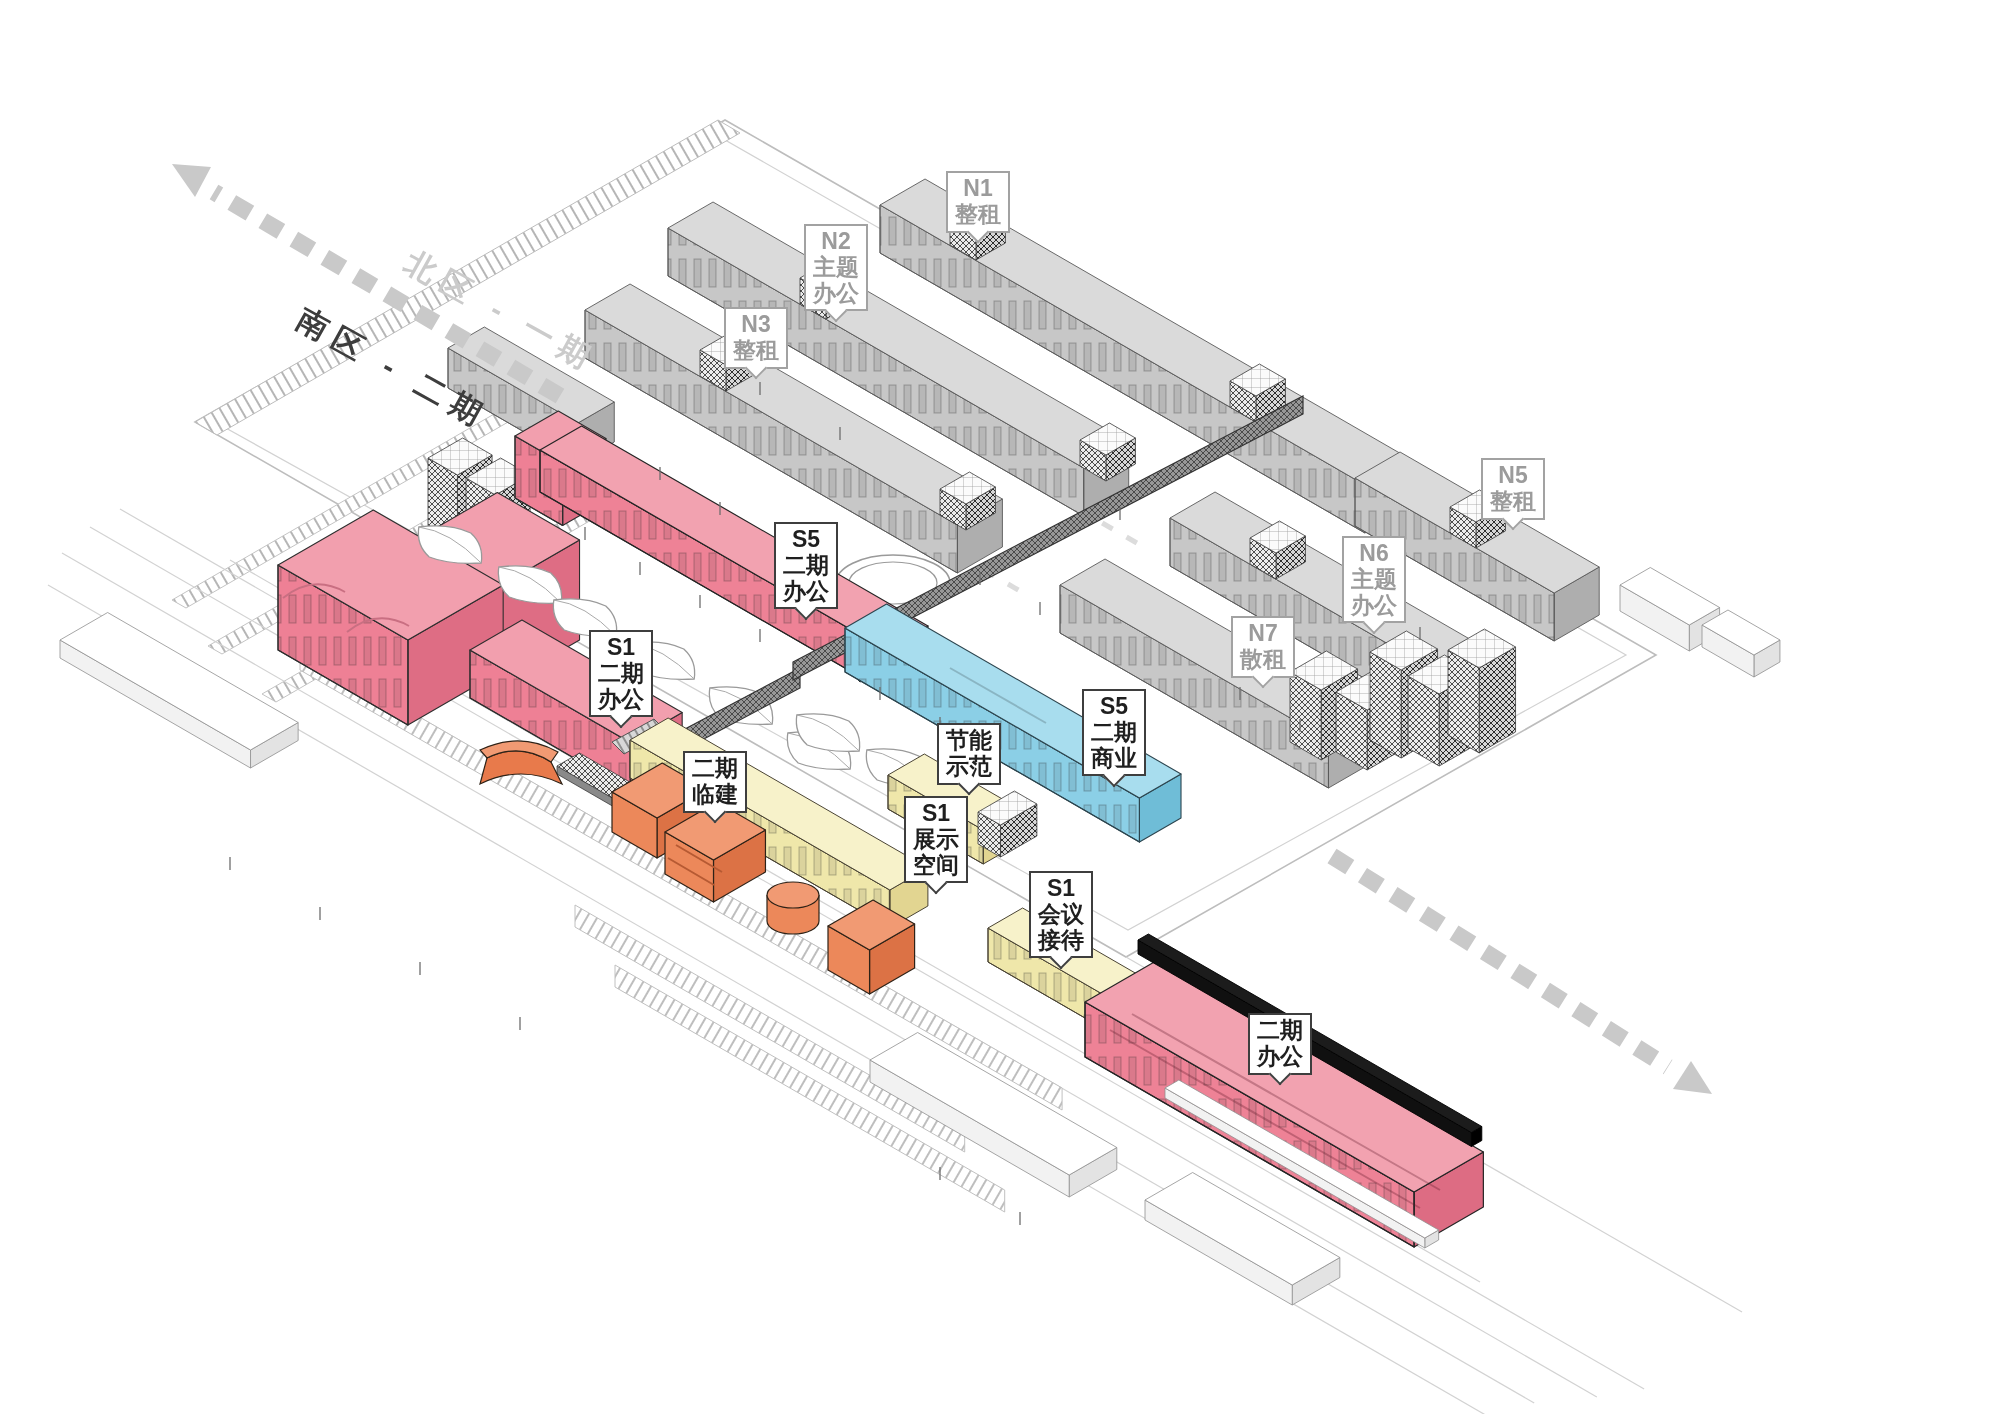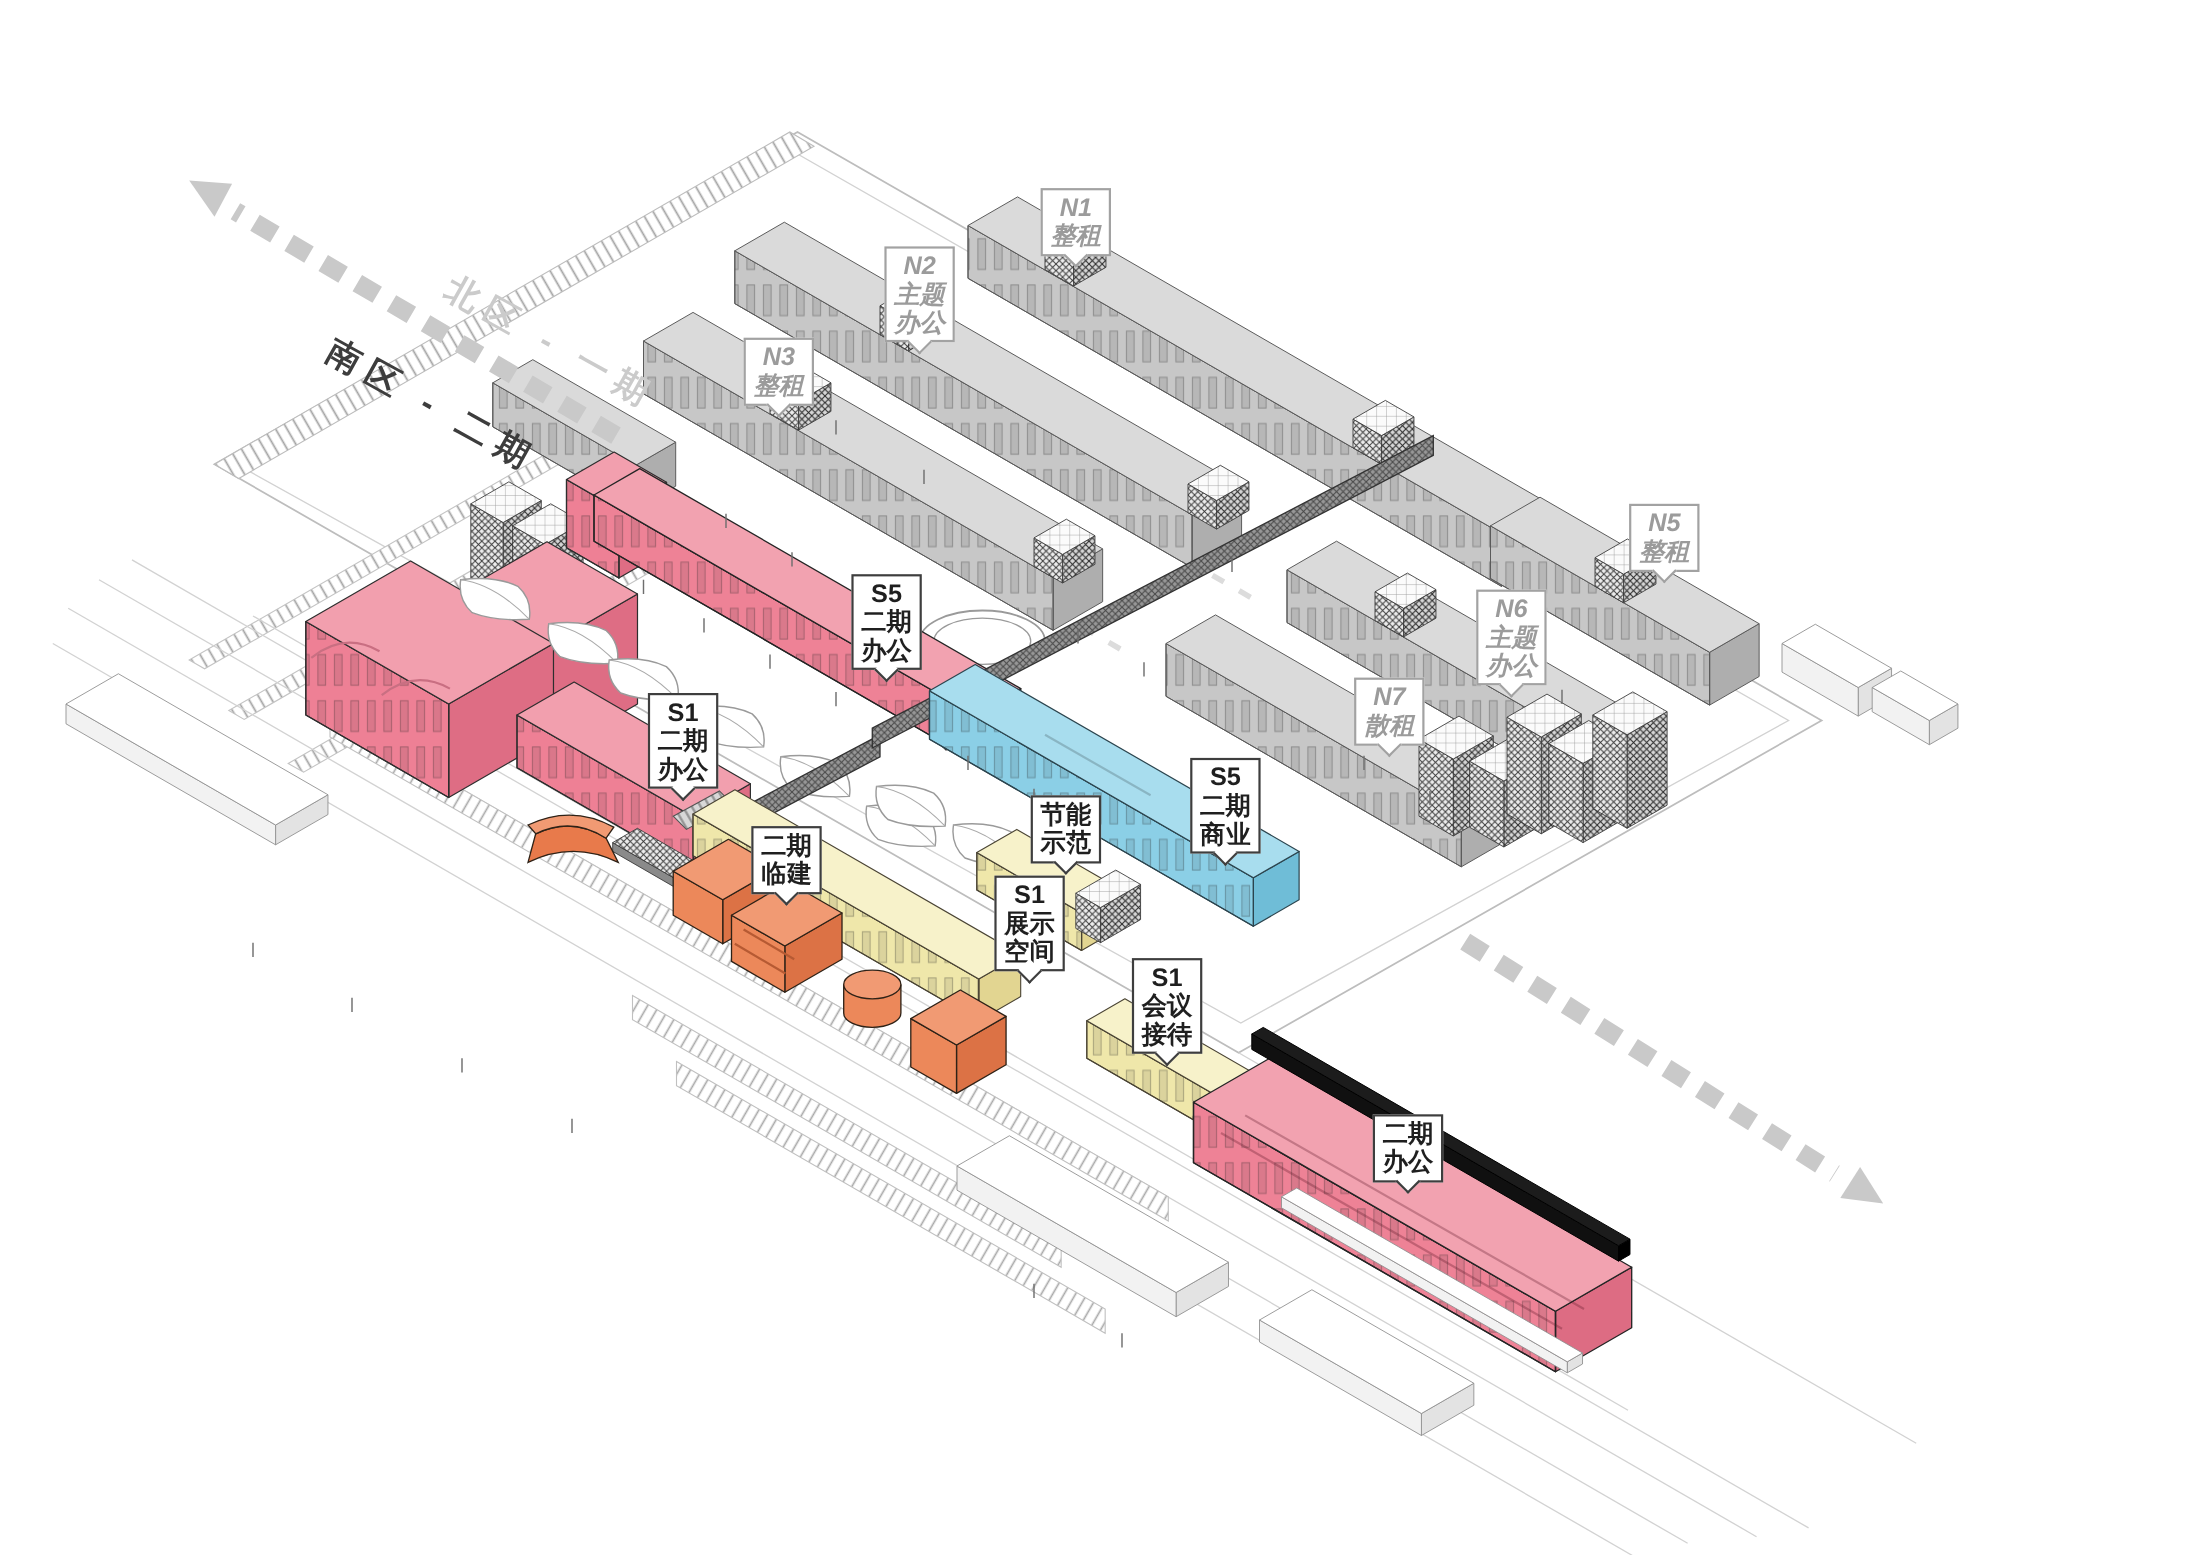--- a/index.html
+++ b/index.html
@@ -22,21 +22,21 @@
   .gline2{stroke:#d2d2d2;stroke-width:1.2;fill:none}
   .memb{fill:#ffffff;stroke:#9a9a9a;stroke-width:1.3}
   .pole{stroke:#6e6e6e;stroke-width:1.3}
   
   .callout{position:absolute;background:#fff;border:2.5px solid #3e3e3e;padding:3px 7px;
            text-align:center;font-size:23px;font-weight:700;line-height:1.12;color:#1f1f1f;
            white-space:nowrap;min-width:40px;}
   .callout .tail{position:absolute;left:50%;bottom:-9.5px;width:14px;height:14px;background:#fff;
            border-right:2.5px solid #3e3e3e;border-bottom:2.5px solid #3e3e3e;
            transform:translateX(-50%) rotate(45deg);}
-  .callout.gray{border-color:#a2a2a2;color:#9b9b9b;font-style:italic;}
+  .callout.gray{border-color:#a2a2a2;color:#9b9b9b;}
   .callout.gray .tail{border-right-color:#a2a2a2;border-bottom-color:#a2a2a2;}
   .axisText{position:absolute;font-size:31px;font-weight:700;letter-spacing:9px;white-space:nowrap;}
   .axisText.north{color:#cbcbcb;}
   .axisText.south{color:#3d3d3d;}
 </style>
 </head>
 <body>
 
 <div id="stage">
 
@@ -392,21 +392,21 @@
     <div>N1</div>
     <div>整租</div>
     <span class="tail"></span>
   </div>
   <div class="callout gray" style="left:804px;top:224px">
     <div>N2</div>
     <div>主题</div>
     <div>办公</div>
     <span class="tail"></span>
   </div>
-  <div class="callout gray" style="left:676px;top:307px">
+  <div class="callout gray" style="left:724px;top:307px">
     <div>N3</div>
     <div>整租</div>
     <span class="tail"></span>
   </div>
   <div class="callout gray" style="left:1481px;top:458px">
     <div>N5</div>
     <div>整租</div>
     <span class="tail"></span>
   </div>
   <div class="callout gray" style="left:1342px;top:536px">

